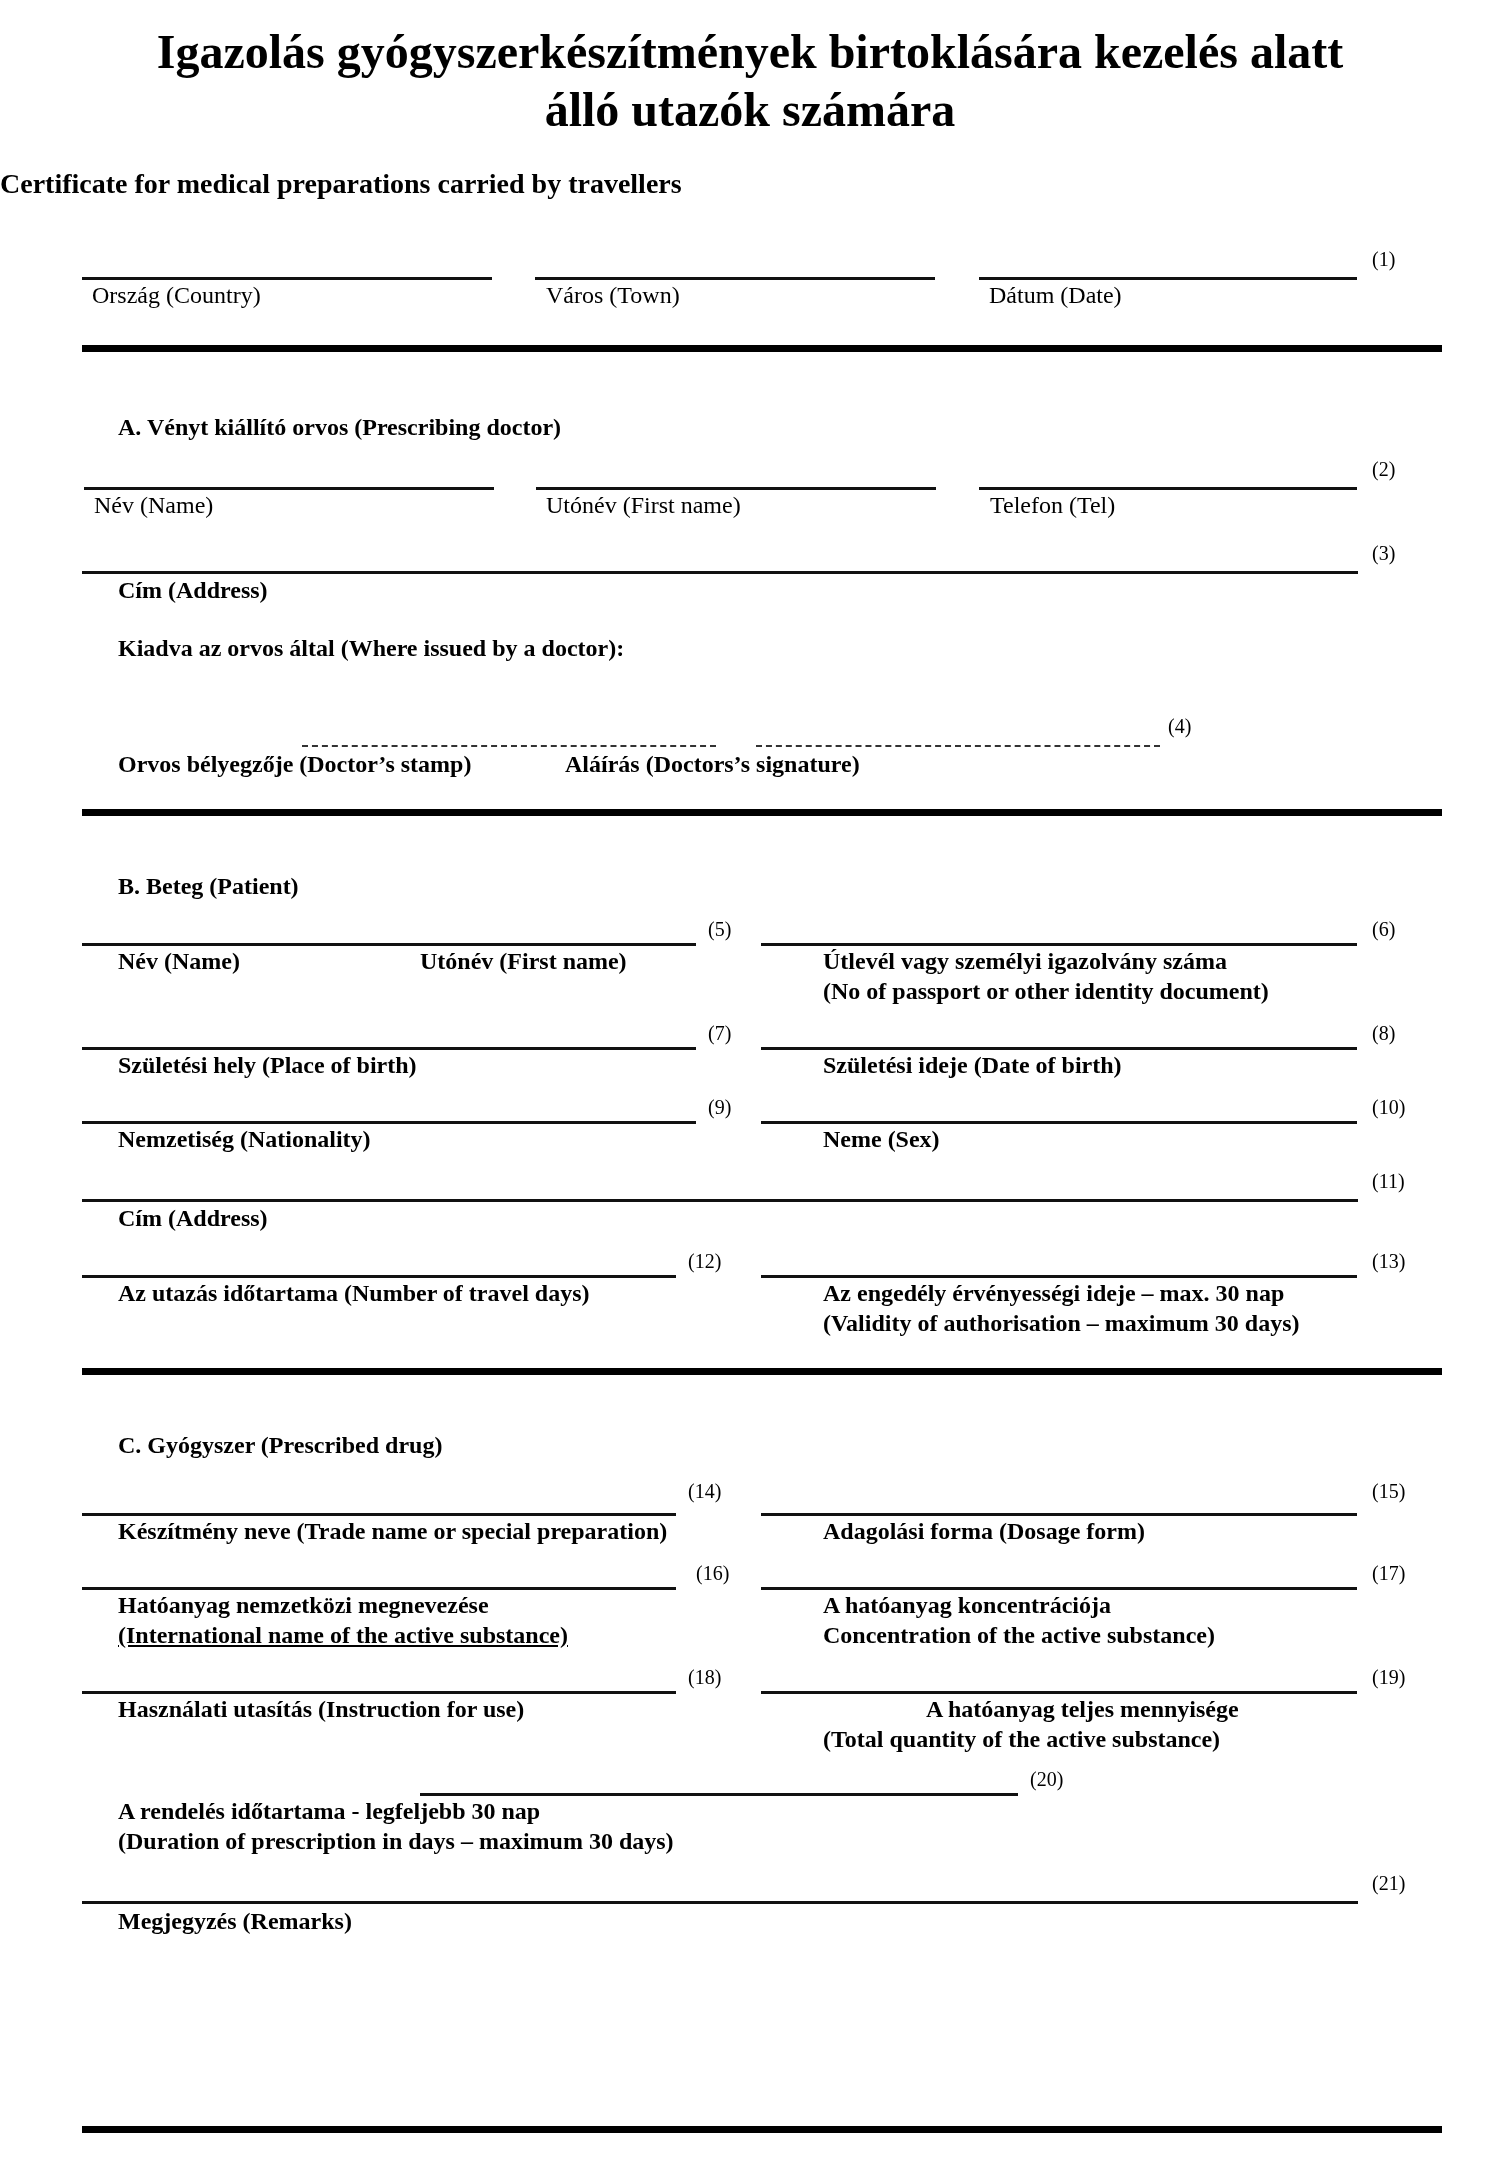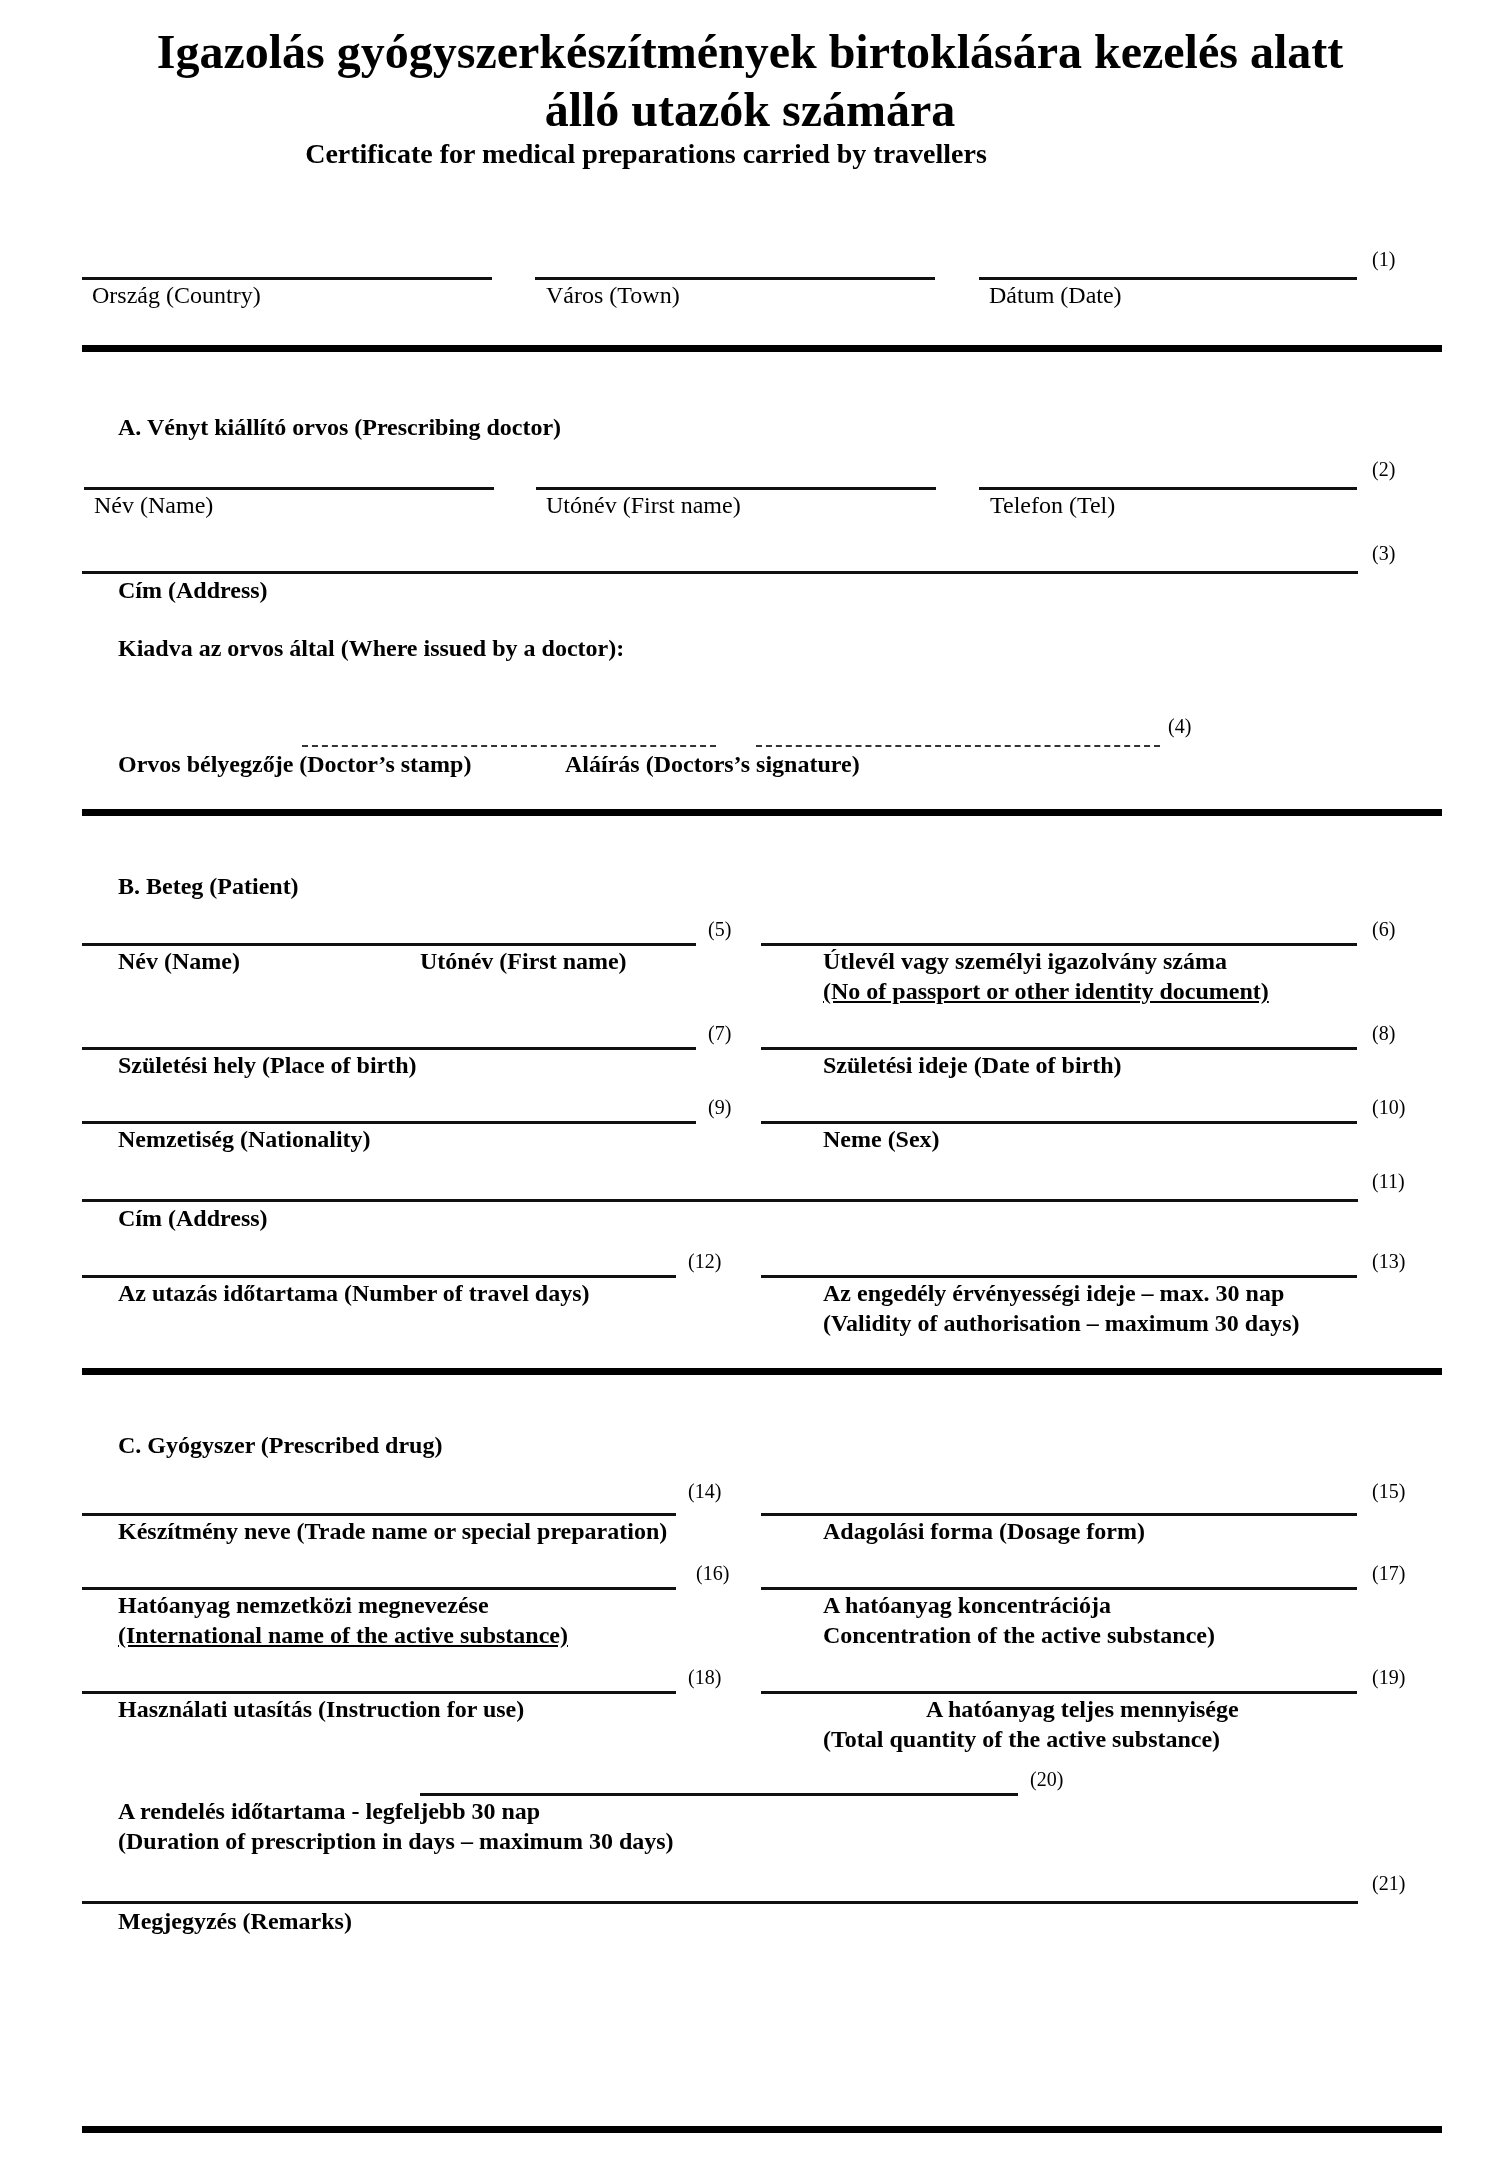--- a/index.html
+++ b/index.html
@@ -1,20 +1,20 @@
 <!DOCTYPE html>
 <html><head>
   <meta charset="utf-8">
   <style>
     html, body { margin: 0; padding: 0; background: #ffffff; }
     body { width: 1500px; height: 2173px; position: relative; overflow: hidden;
            font-family: "Liberation Serif", "DejaVu Serif", serif; color: #000; }
     .abs { position: absolute; white-space: nowrap; }
     .title { left: 0; width: 1500px; text-align: center; font-weight: bold; font-size: 48px; line-height: 56px; }
-    .subtitle { left: 0; width: 1292px; text-align: center; font-weight: bold; font-size: 28px; }
+    .subtitle { left: 0; width: 1292px; text-align: left; font-weight: bold; font-size: 28px; margin-top: 30px; }
     .lbl { font-size: 24px; line-height: 30px; }
     .b { font-weight: bold; }
     .num { font-size: 20px; }
     .line { position: absolute; height: 3px; background: #111; }
     .thick { position: absolute; height: 7px; background: #000; left: 82px; width: 1360px; }
     .dash { position: absolute; height: 0; border-top: 2px dashed #333; }
     .field { position: absolute; border: none; background: transparent; outline: none;
              font-family: "Liberation Serif", serif; font-size: 22px; height: 30px; padding: 0 4px; }
   </style>
 </head>
@@ -69,21 +69,21 @@
 
 <input class="field" style="left: 84px; top: 914px; width: 610px;">
 <div class="line" style="left:82px; top:943px; width:614px;"></div>
 <div class="abs num" style="left:708px; top:918px;">(5)</div>
 <input class="field" style="left: 763px; top: 914px; width: 592px;">
 <div class="line" style="left:761px; top:943px; width:596px;"></div>
 <div class="abs num" style="left:1372px; top:918px;">(6)</div>
 <div class="abs lbl b" style="left:118px; top:946px;">Név (Name)</div>
 <div class="abs lbl b" style="left:420px; top:946px;">Utónév (First name)</div>
 <div class="abs lbl b" style="left:823px; top:946px;">Útlevél vagy személyi igazolvány száma</div>
-<div class="abs lbl b" style="left:823px; top:976px;text-decoration:underline;">(No of passport or other identity document)</div>
+<div class="abs lbl b" style="left:823px; top:976px;">(No of passport or other identity document)</div>
 
 <input class="field" style="left: 84px; top: 1018px; width: 610px;">
 <div class="line" style="left:82px; top:1047px; width:614px;"></div>
 <div class="abs num" style="left:708px; top:1022px;">(7)</div>
 <input class="field" style="left: 763px; top: 1018px; width: 592px;">
 <div class="line" style="left:761px; top:1047px; width:596px;"></div>
 <div class="abs num" style="left:1372px; top:1022px;">(8)</div>
 <div class="abs lbl b" style="left:118px; top:1050px;">Születési hely (Place of birth)</div>
 <div class="abs lbl b" style="left:823px; top:1050px;">Születési ideje (Date of birth)</div>
 

